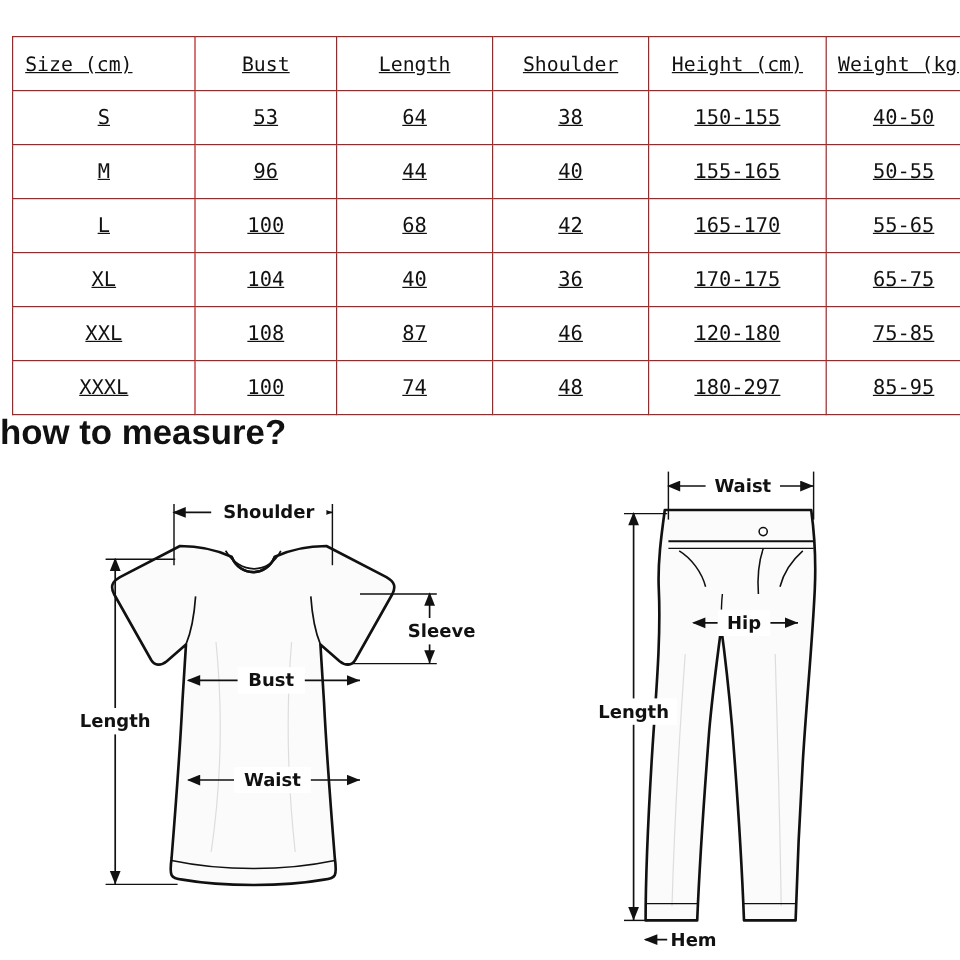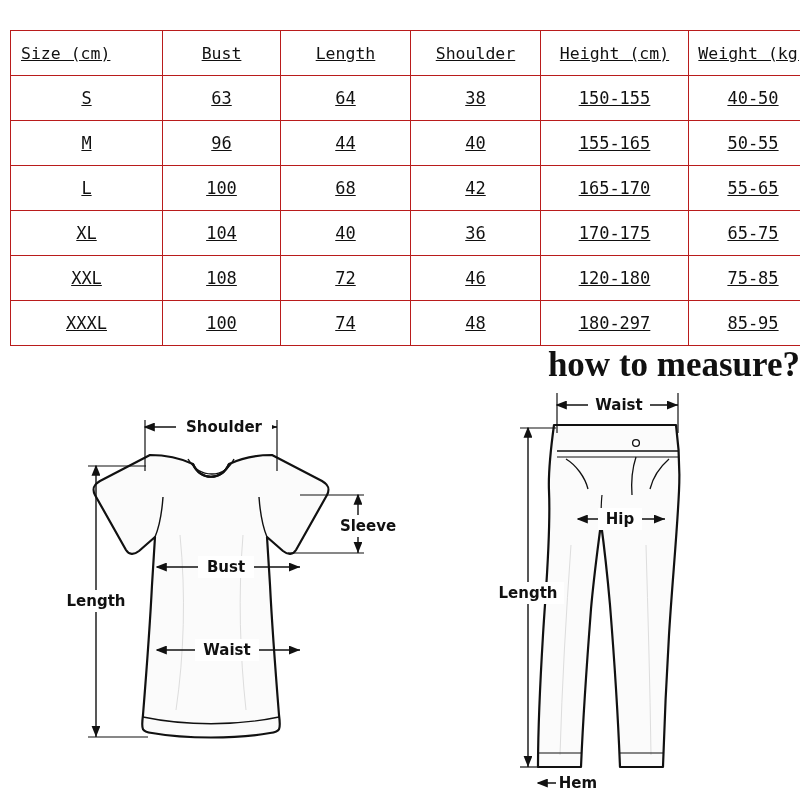--- a/index.html
+++ b/index.html
@@ -55,24 +55,24 @@
   table.size-table td:first-child {
     text-align: center;
   }
 
   
   .how-to {
     position: absolute;
     top: 345px;
     left: 0;
     width: 800px;
-    text-align: right;
-    font-family: Liberation Serif, serif;
+    text-align: left;
+    font-family: Liberation Sans, sans-serif;
     font-weight: bold;
-    font-size: 35px;
+    font-size: 29px;
     color: #111111;
   }
 
   
   .illus {
     position: absolute;
     top: 385px;
     left: 0;
     width: 800px;
     height: 415px;
@@ -101,21 +101,21 @@
           <th style="width:115px">Bust</th>
           <th style="width:127px">Length</th>
           <th style="width:127px">Shoulder</th>
           <th style="width:145px">Height (cm)</th>
           <th style="width:126px">Weight (kg)</th>
         </tr>
       </thead>
       <tbody>
         <tr>
           <td>S</td>
-          <td>63</td>
+          <td>53</td>
           <td>64</td>
           <td>38</td>
           <td>150-155</td>
           <td>40-50</td>
         </tr>
         <tr>
           <td>M</td>
           <td>96</td>
           <td>44</td>
           <td>40</td>
@@ -134,21 +134,21 @@
           <td>XL</td>
           <td>104</td>
           <td>40</td>
           <td>36</td>
           <td>170-175</td>
           <td>65-75</td>
         </tr>
         <tr>
           <td>XXL</td>
           <td>108</td>
-          <td>72</td>
+          <td>87</td>
           <td>46</td>
           <td>120-180</td>
           <td>75-85</td>
         </tr>
         <tr>
           <td>XXXL</td>
           <td>100</td>
           <td>74</td>
           <td>48</td>
           <td>180-297</td>

